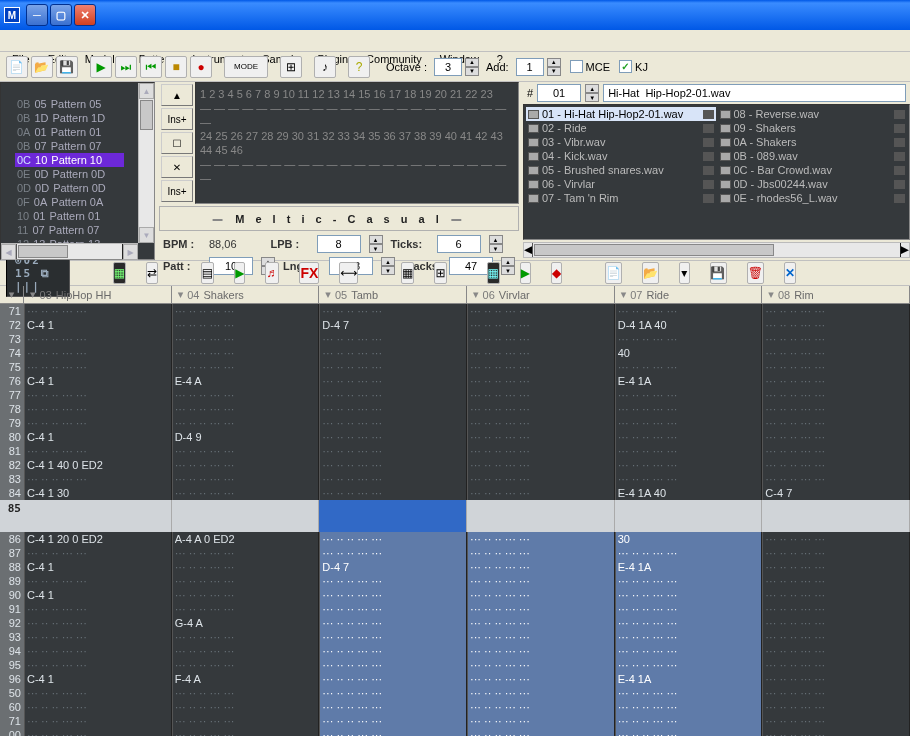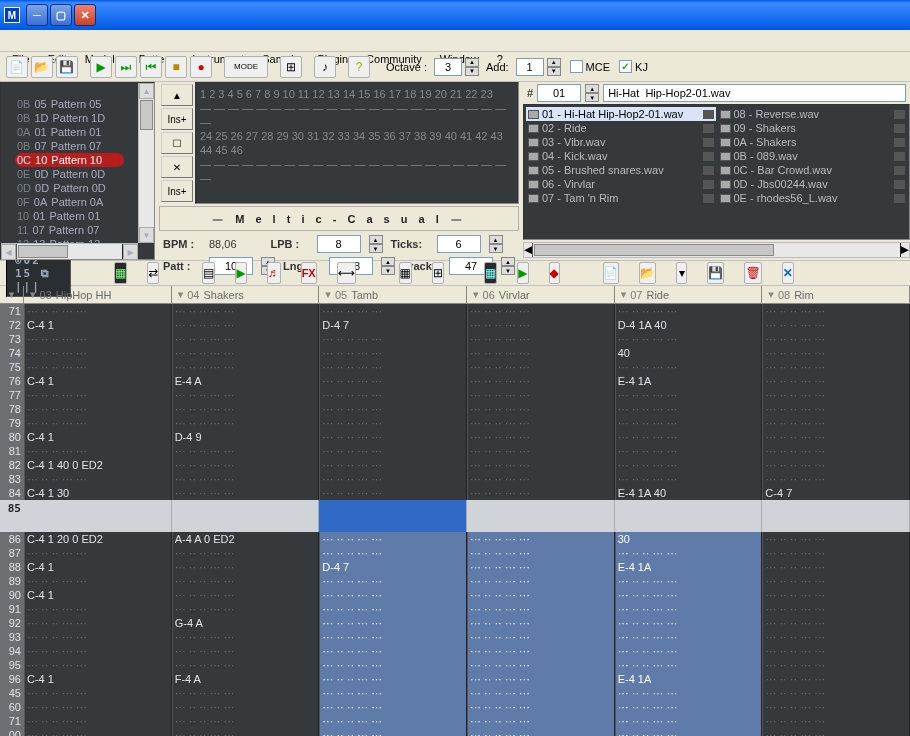--- a/index.html
+++ b/index.html
@@ -18,21 +18,21 @@
 .tlabel { padding:0 4px; }
 .tinput { width:28px; height:18px; border:1px solid #7f9db9; background:#fff; text-align:center; padding:1px; }
 .spinner { width:14px; height:18px; display:flex; flex-direction:column; }
 .spinner div { flex:1; border:1px solid #888; background:#ddd; font-size:6px; display:flex; align-items:center; justify-content:center; cursor:pointer; }
 .chk { display:flex; align-items:center; gap:3px; margin-left:6px; }
 .chkbox { width:13px; height:13px; border:1px solid #7f9db9; background:#fff; display:flex; align-items:center; justify-content:center; color:#21a121; font-weight:bold; font-size:10px; }
 .upper { display:flex; height:178px; }
 .patternlist { width:172px; background:#35393c; border:1px inset #888; color:#aab; font-family:monospace; font-size:11px; position:relative; }
 .plist-inner { position:absolute; inset:0 16px 16px 0; overflow:hidden; padding:14px; }
 .prow { display:flex; gap:4px; padding:0 2px; line-height:14px; white-space:nowrap; cursor:pointer; }
-.prow.sel { background:#b91c1c; color:#fff;border-radius:7px; }
+.prow.sel { background:#6d28d9; color:#fff; }
 .pnum { color:#7a8088; }
 .prow.sel .pnum { color:#cfe0ff; }
 .scroll-v { position:absolute; right:0; top:0; bottom:16px; width:16px; background:#e8e8e8; border-left:1px solid #bbb; }
 .scroll-v .sbtn, .scroll-h .sbtn { width:15px; height:16px; background:#ddd; border:1px solid #aaa; display:flex; align-items:center; justify-content:center; font-size:8px; cursor:pointer; }
 .scroll-v .thumb { position:absolute; left:1px; right:1px; top:17px; height:30px; background:#c8c8c8; border:1px solid #888; }
 .scroll-h { position:absolute; bottom:0; left:0; right:16px; height:16px; background:#e8e8e8; border-top:1px solid #bbb; display:flex; }
 .scroll-h .track { flex:1; position:relative; }
 .scroll-h .thumb { position:absolute; top:1px; bottom:1px; left:1px; width:50px; background:#c8c8c8; border:1px solid #888; }
 .midcol { flex:1; display:flex; flex-direction:column; padding:0 4px; }
 .seqview { flex:1; display:flex; }
@@ -376,21 +376,21 @@
 
 <div class="subtoolbar">
   <div class="counter">⊙02 15 ⧉ |||</div>
   <div class="tsep"></div>
   <div class="tbtn" style="background:#2a2a2a;color:#7f7">▦</div>
   <div class="tbtn">⇄</div>
   <div class="tsep"></div>
   <div class="tbtn">▤</div>
   <div class="tbtn" style="color:#090">▶</div>
   <div class="tbtn" style="color:#c00">♬</div>
-  <div class="tbtn" style="color:#c00;font-weight:bold;font-size:11px">FX</div>
+  <div class="tbtn" style="color:#c00;font-weight:bold;font-size:14px">FX</div>
   <div class="tbtn">⟷</div>
   <div class="tsep"></div>
   <div class="tbtn">▦</div>
   <div class="tbtn">⊞</div>
   <div style="flex:1"></div>
 
   <div class="tbtn" style="background:#2a2a2a;color:#7ff">▦</div>
   <div class="tbtn" style="color:#090">▶</div>
   <div class="tbtn" style="color:#c00">◆</div>
   <div class="tsep"></div>
@@ -573,21 +573,21 @@
         <div>87</div>
         <div>88</div>
         <div>89</div>
         <div>90</div>
         <div>91</div>
         <div>92</div>
         <div>93</div>
         <div>94</div>
         <div>95</div>
         <div>96</div>
-        <div>45</div>
+        <div>50</div>
         <div>60</div>
         <div>71</div>
         <div>00</div>
       </div>
     <div class="tracks" id="tracks-bot">
         <div class="track">
           <div class="line">C-4  1 20   0 ED2</div>
           <div class="line dim">··· ·· ·· ··· ···</div>
           <div class="line">C-4  1</div>
           <div class="line dim">··· ·· ·· ··· ···</div>

